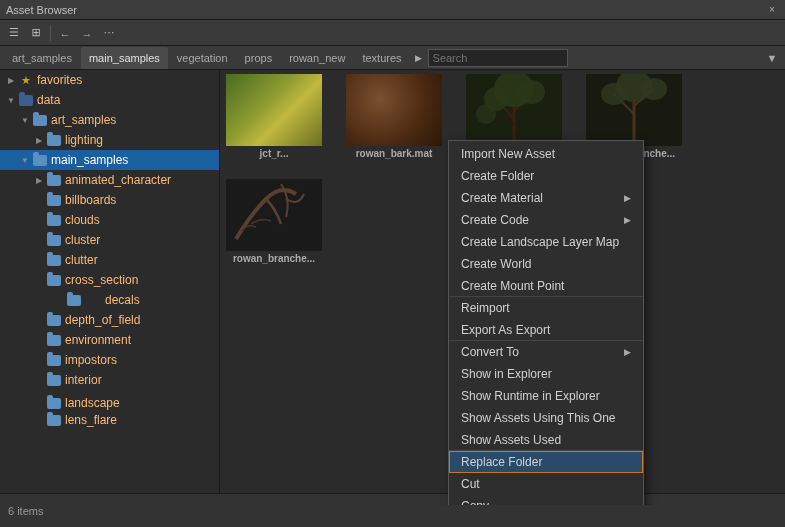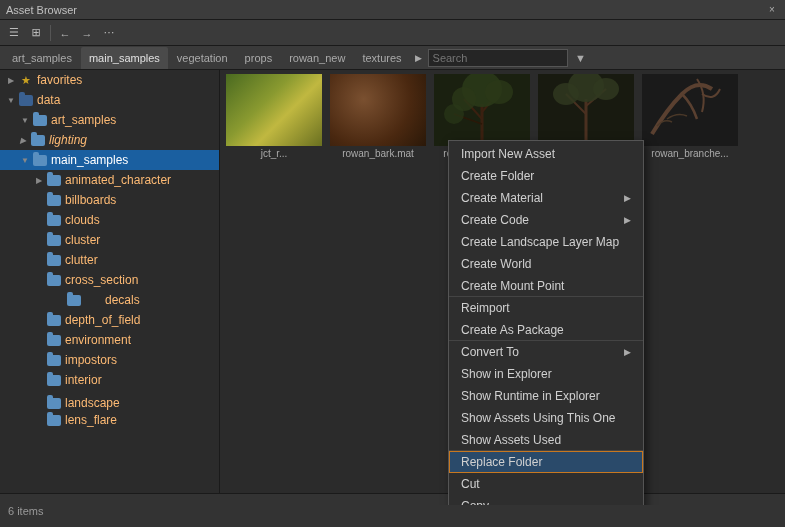--- a/index.html
+++ b/index.html
@@ -99,22 +99,22 @@
       align-items: center;
       justify-content: center;
       color: #aaa;
       cursor: pointer;
       font-size: 9px;
     }
     .tabs-search-area {
       flex: 1;
       display: flex;
       align-items: center;
-      justify-content: flex-start;
-      gap: 4px;
+      justify-content: space-between;
+      gap: 12px;
     }
     .search-input {
       width: 140px;
       height: 18px;
       background: #252525;
       border: 1px solid #555;
       color: #ccc;
       padding: 0 4px;
       font-size: 11px;
       outline: none;
@@ -215,22 +215,23 @@
       flex: 1;
       background: #2b2b2b;
       overflow: hidden;
       position: relative;
     }
 
     
     .asset-grid {
       display: flex;
       flex-wrap: wrap;
-      gap: 4px;
+      gap: 20px;
       padding: 4px;
+      font-weight: bold;
     }
     .asset-item {
       width: 100px;
       display: flex;
       flex-direction: column;
       align-items: center;
       cursor: pointer;
     }
     .asset-thumbnail {
       width: 96px;
@@ -384,21 +385,21 @@
     </div>
 
     <div class="tree-item" style="padding-left: 18px;">
       <div class="tree-arrow expanded"></div>
       <div class="tree-icon">
         <div class="folder-icon"></div>
       </div>
       <span class="tree-label">art_samples</span>
     </div>
 
-    <div class="tree-item" style="padding-left: 16px; font-style: italic;">
+    <div class="tree-item" style="padding-left: 32px;">
       <div class="tree-arrow collapsed"></div>
       <div class="tree-icon">
         <div class="folder-icon"></div>
       </div>
       <span class="tree-label">lighting</span>
     </div>
 
     <div class="tree-item selected" style="padding-left: 18px;">
       <div class="tree-arrow expanded"></div>
       <div class="tree-icon">
@@ -588,21 +589,21 @@
       <div class="ctx-item">
         <span>Create World</span>
       </div>
       <div class="ctx-item separator-below">
         <span>Create Mount Point</span>
       </div>
       <div class="ctx-item">
         <span>Reimport</span>
       </div>
       <div class="ctx-item separator-below">
-        <span>Create As Package</span>
+        <span>Export As Export</span>
       </div>
       <div class="ctx-item">
         <span>Convert To</span>
         <span class="ctx-arrow">▶</span>
       </div>
       <div class="ctx-item">
         <span>Show in Explorer</span>
       </div>
       <div class="ctx-item">
         <span>Show Runtime in Explorer</span>

